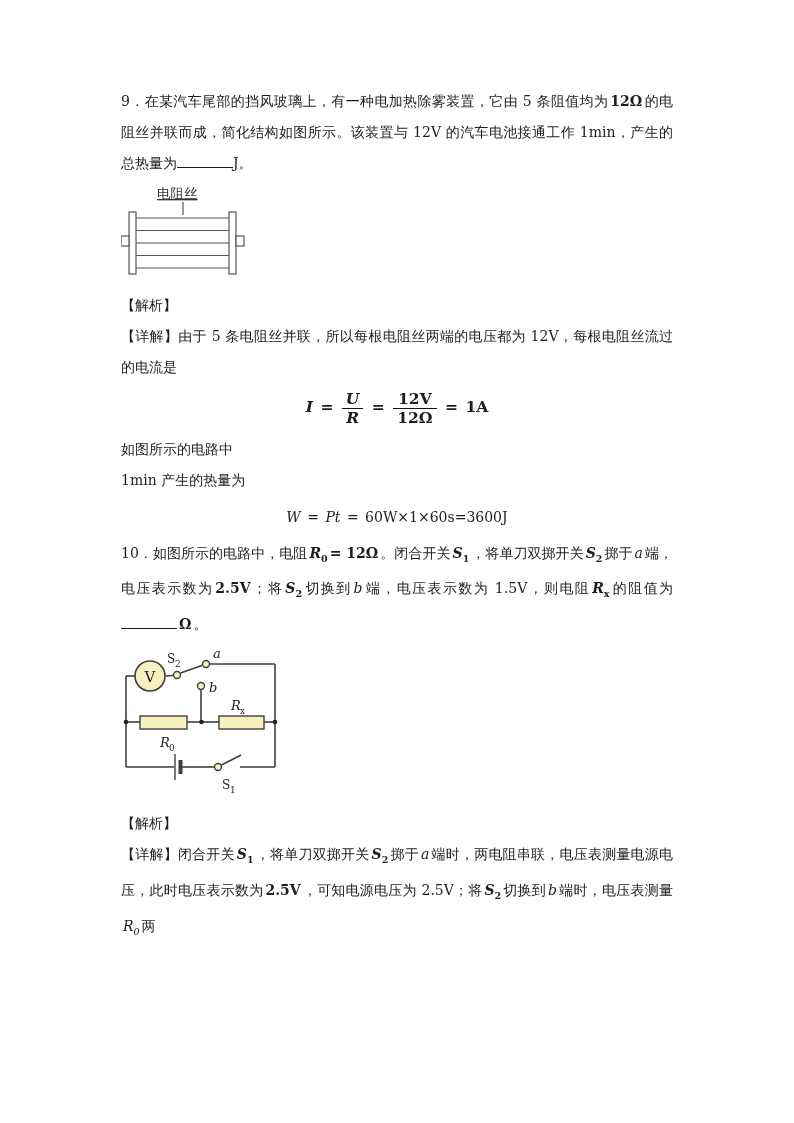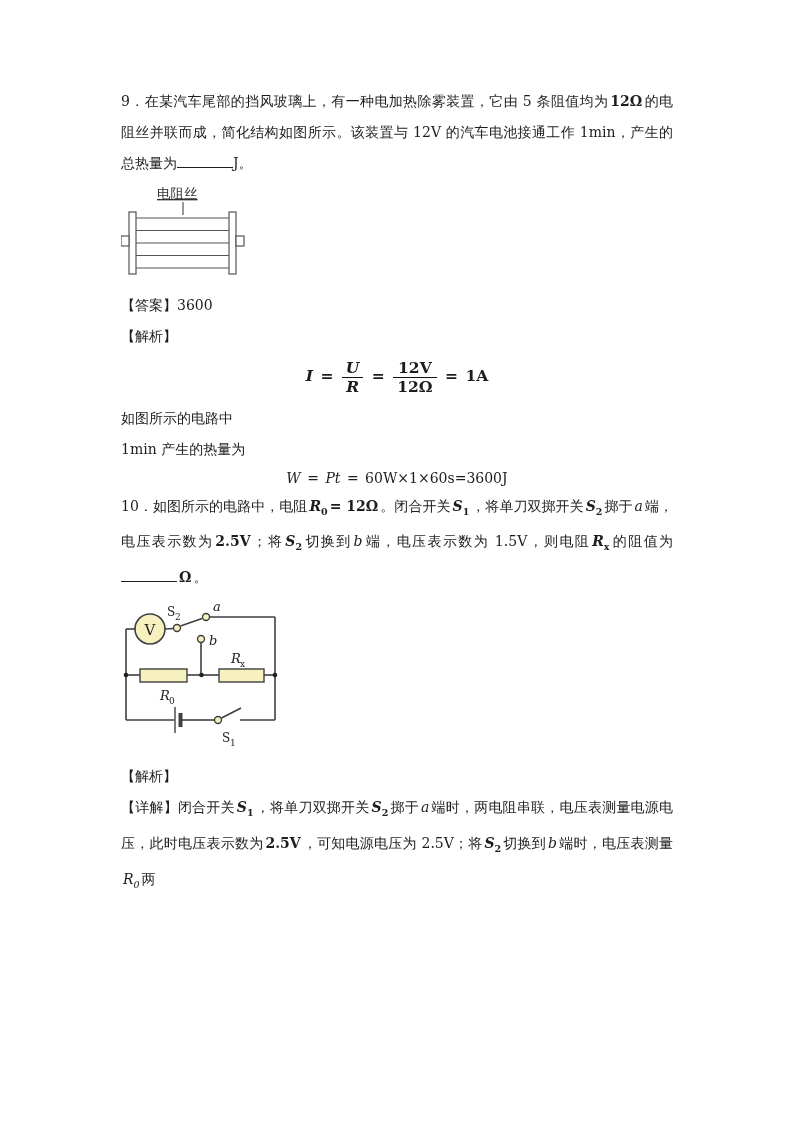--- a/index.html
+++ b/index.html
@@ -22,21 +22,21 @@
   
   .formula{
     text-align:center;font-family:"DejaVu Serif","Liberation Serif",serif;
     font-weight:bold;font-size:15.5px;margin:7px 0;line-height:normal;
   }
   .formula span{margin:0 1px;}
   .fit{font-style:italic;}
   .frac{display:inline-block;vertical-align:middle;text-align:center;line-height:1.15;margin:0 3px;}
   .frac .num{display:block;border-bottom:1.6px solid #111;padding:0 4px;}
   .frac .den{display:block;padding:0 4px;}
-  .formula.plain{font-weight:normal;font-size:14px;margin:5px 0;}
+  .formula.plain{font-weight:normal;font-size:14px;margin:13px 0;}
   .figure{margin:6px 0 4px 0;}
   .fig-label-underline{text-decoration:underline;}
   svg text{font-family:"DejaVu Serif","Liberation Serif",serif;}
 </style>
 </head>
 <body>
 
 <div class="page">
 
 
@@ -51,22 +51,22 @@
       <rect x="0" y="51" width="8" height="10" fill="#ffffff" stroke="#555" stroke-width="1.2"></rect>
       <rect x="115" y="51" width="8" height="10" fill="#ffffff" stroke="#555" stroke-width="1.2"></rect>
       <line x1="15" y1="33" x2="108" y2="33" stroke="#555" stroke-width="1.2"></line>
       <line x1="15" y1="45.5" x2="108" y2="45.5" stroke="#555" stroke-width="1.2"></line>
       <line x1="15" y1="58" x2="108" y2="58" stroke="#555" stroke-width="1.2"></line>
       <line x1="15" y1="70.5" x2="108" y2="70.5" stroke="#555" stroke-width="1.2"></line>
       <line x1="15" y1="83" x2="108" y2="83" stroke="#555" stroke-width="1.2"></line>
     </svg>
   </div>
 
-  <p class="line"><span>【答案】</span><span>3600</span></p>
   <p class="line"><span>【解析】</span></p>
+  <p class="para"><span>【详解】</span><span>由于 5 条电阻丝并联，所以每根电阻丝两端的电压都为 12V，每根电阻丝流过的电流是</span></p>
 
   <div class="formula">
     <span class="fit">I</span>
     <span>=</span>
     <span class="frac"><span class="num fit">U</span><span class="den fit">R</span></span>
     <span>=</span>
     <span class="frac"><span class="num">12V</span><span class="den">12Ω</span></span>
     <span>=</span>
     <span>1A</span>
   </div>

